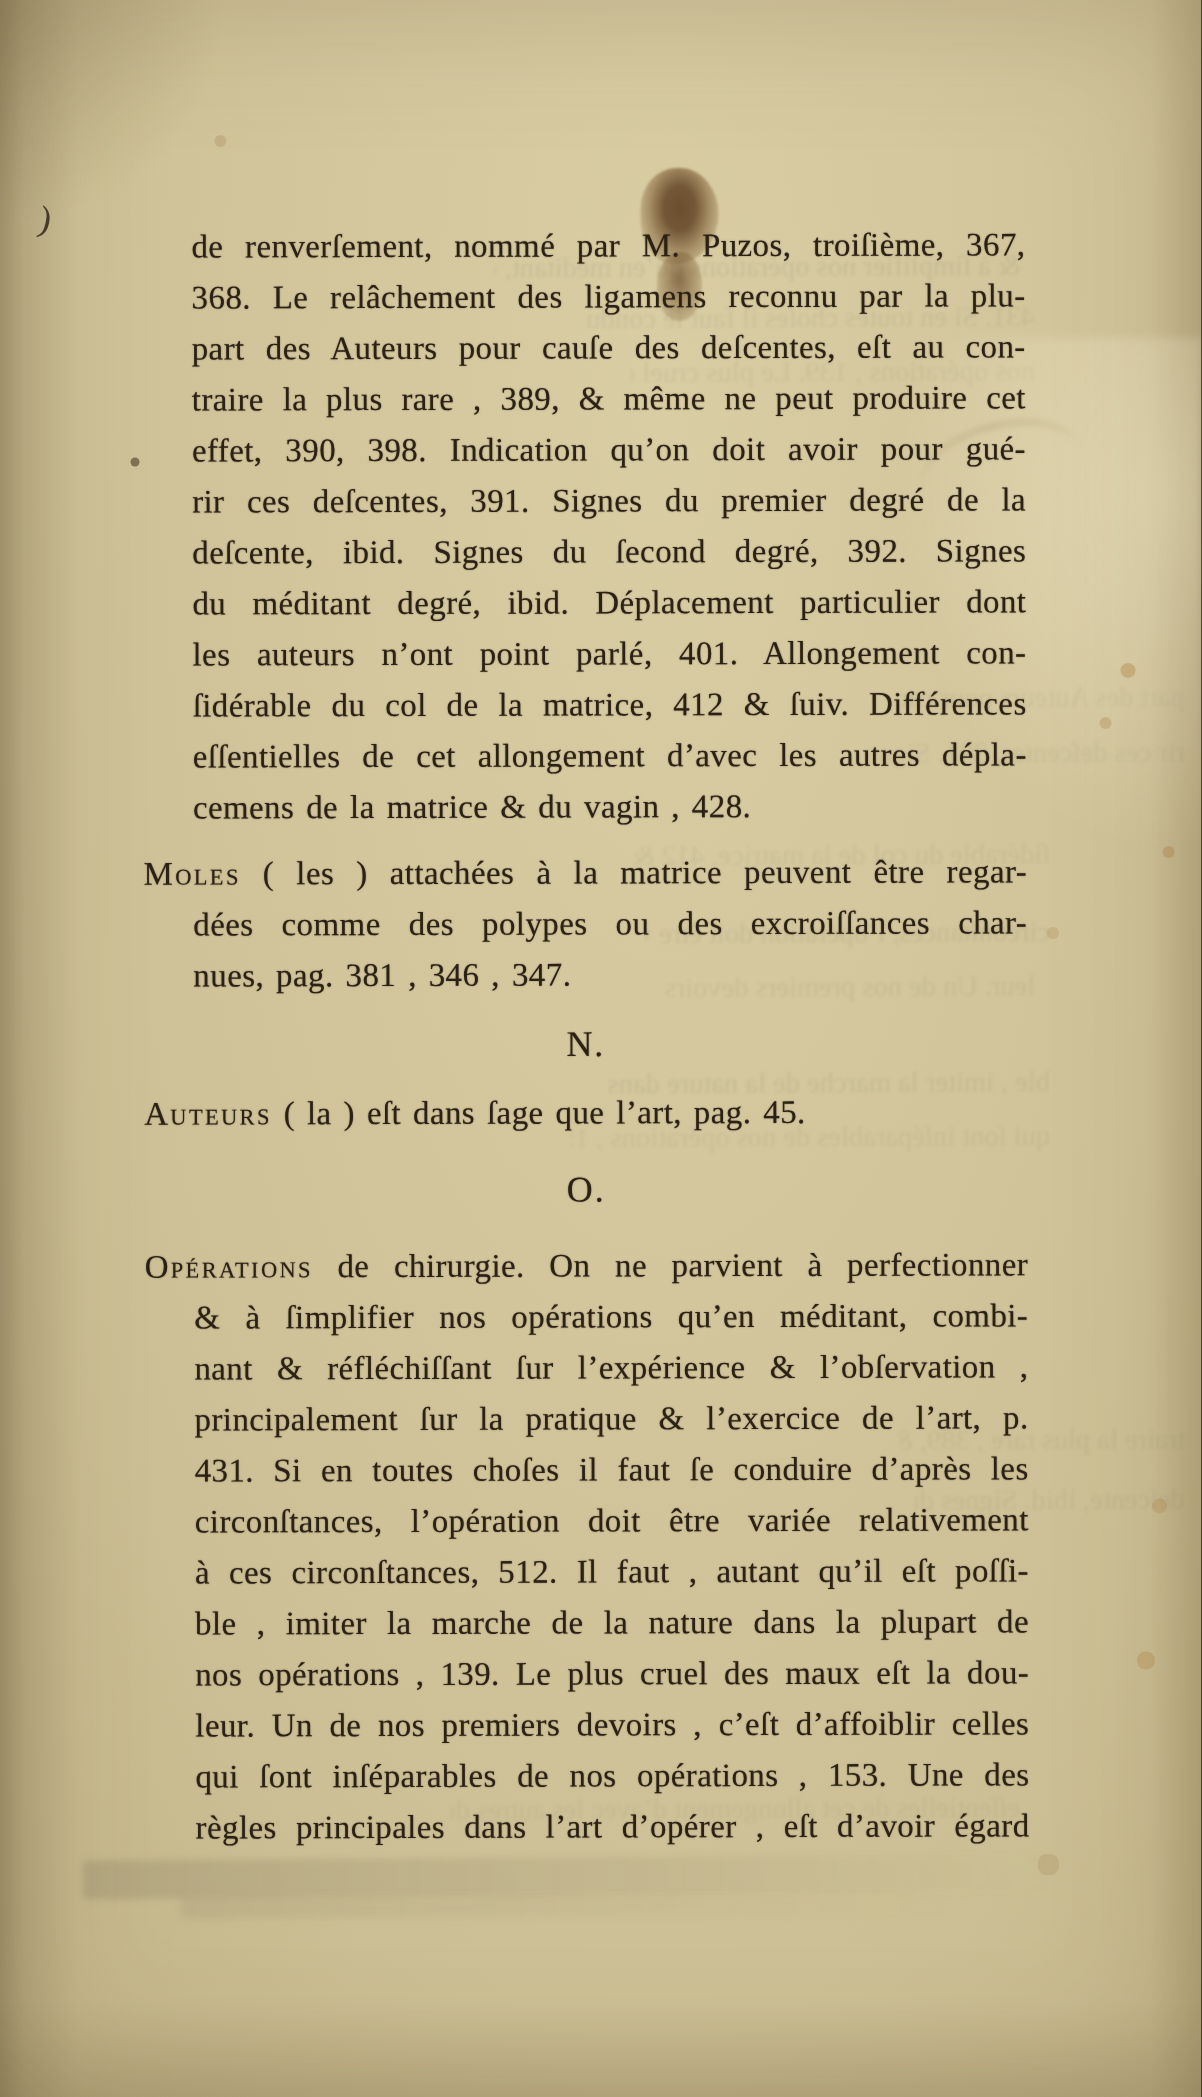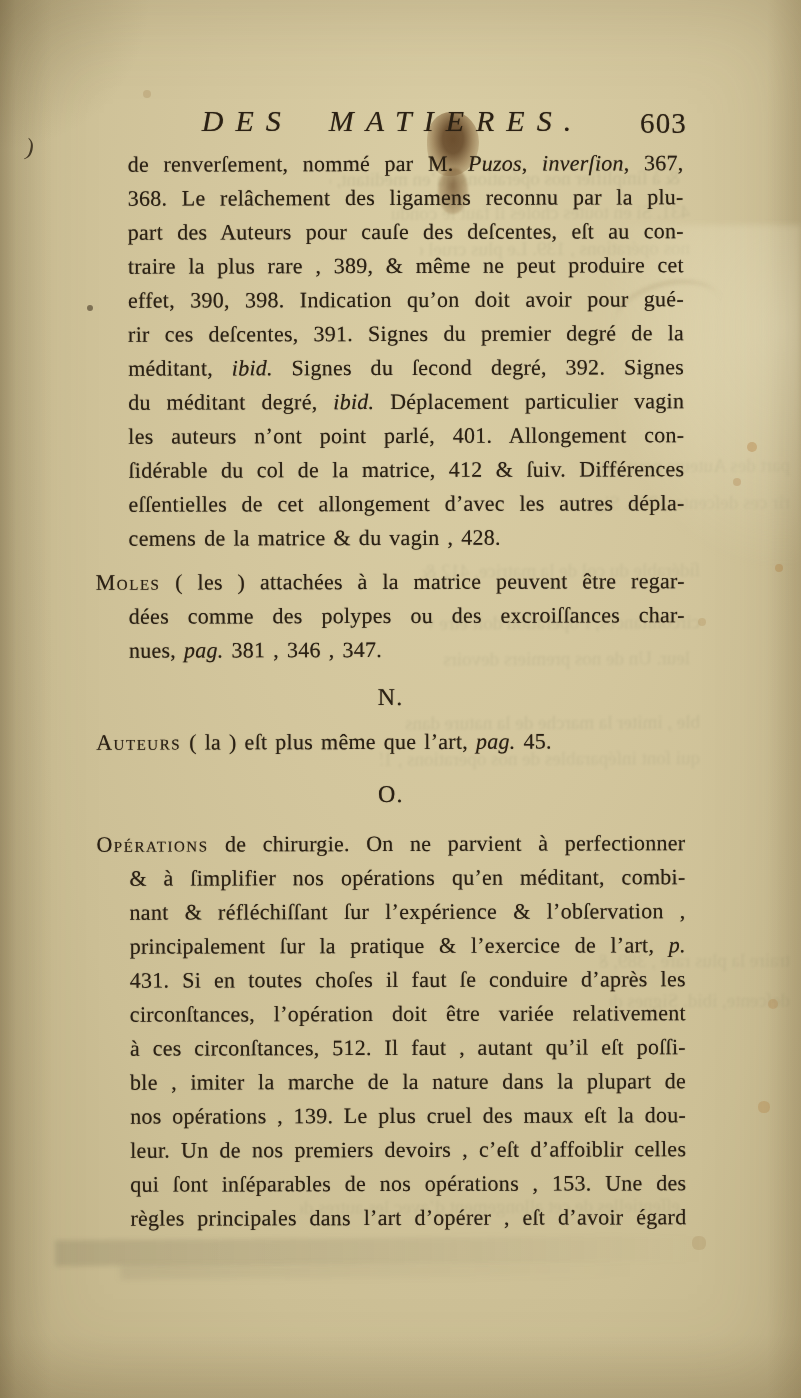--- a/index.html
+++ b/index.html
@@ -70,21 +70,21 @@
   
   .textblock{position:absolute;left:96px;right:116px;top:147px;color:#2b2114;
     transform:rotate(-.15deg);}
   .line{font-size:22px;line-height:34px;height:34px;
     letter-spacing:.012em;word-spacing:.10em;
     text-shadow:0 0 1px rgba(43,33,20,.58);}
   .line.para,.line.cont{margin-left:33px;}
   .line.entry{margin-left:0;}
   .line.just{text-align:justify;text-align-last:justify;}
   .line.heading{margin-left:0;text-align:center;font-size:24px;letter-spacing:.05em;}
-  .it{font-style:italic;}
+  .it{}
   .sc{font-variant-caps:small-caps;letter-spacing:.07em;margin-top:32px;}
 </style>
 </head>
 <body>
 
 <div class="page">
 
   <div class="bleed" id="bleed">
       <div class="bleedline" style="left: 330px; top: 168px; width: 350px; opacity: 0.13;">&amp; à ſimplifier nos opérations qu’en méditant, combi-</div>
       <div class="bleedline" style="left: 390px; top: 202px; width: 300px; opacity: 0.11;">431. Si en toutes choſes il faut ſe conduire d’après les</div>
@@ -106,43 +106,39 @@
   <div class="crease-arc"></div>
 
   <div class="stain1"></div>
   <div class="stain2"></div>
   <div class="freckles"></div>
   <div class="smudge1"></div>
   <div class="smudge2"></div>
 
   <span class="paren-mark">)</span>
 
-  <div class="header">
-    <span class="title">DES MATIERES.</span>
-    <span class="folio">603</span>
-  </div>
 
   <div class="textblock" id="textblock">
-      <div class="line para just"><span>de renverſement, nommé par M. </span><span class="it">Puzos</span><span>, </span><span class="it">inverſion</span><span>, 367,</span></div>
+      <div class="line para just"><span>de renverſement, nommé par M. </span><span class="it">Puzos</span><span>, </span><span class="it">troiſième</span><span>, 367,</span></div>
       <div class="line para just"><span>368. Le relâchement des ligamens reconnu par la plu-</span></div>
       <div class="line para just"><span>part des Auteurs pour cauſe des deſcentes, eſt au con-</span></div>
       <div class="line para just"><span>traire la plus rare , 389, &amp; même ne peut produire cet</span></div>
       <div class="line para just"><span>effet, 390, 398. Indication qu’on doit avoir pour gué-</span></div>
       <div class="line para just"><span>rir ces deſcentes, 391. Signes du premier degré de la</span></div>
-      <div class="line para just"><span>méditant, </span><span class="it">ibid.</span><span> Signes du ſecond degré, 392. Signes</span></div>
-      <div class="line para just"><span>du méditant degré, </span><span class="it">ibid.</span><span> Déplacement particulier vagin</span></div>
+      <div class="line para just"><span>deſcente, </span><span class="it">ibid.</span><span> Signes du ſecond degré, 392. Signes</span></div>
+      <div class="line para just"><span>du méditant degré, </span><span class="it">ibid.</span><span> Déplacement particulier dont</span></div>
       <div class="line para just"><span>les auteurs n’ont point parlé, 401. Allongement con-</span></div>
       <div class="line para just"><span>ſidérable du col de la matrice, 412 &amp; ſuiv. Différences</span></div>
       <div class="line para just"><span>eſſentielles de cet allongement d’avec les autres dépla-</span></div>
       <div class="line para"><span>cemens de la matrice &amp; du vagin , 428.</span></div>
       <div class="line entry just" style="margin-top: 10px;"><span class="sc">Moles</span><span> ( les ) attachées à la matrice peuvent être regar-</span></div>
       <div class="line cont just"><span>dées comme des polypes ou des excroiſſances char-</span></div>
       <div class="line cont"><span>nues, </span><span class="it">pag.</span><span> 381 , 346 , 347.</span></div>
       <div class="line heading" style="margin-top: 13px;"><span>N.</span></div>
-      <div class="line entry" style="margin-top: 11px;"><span class="sc">Auteurs</span><span> ( la ) eſt plus même que l’art, </span><span class="it">pag.</span><span> 45.</span></div>
+      <div class="line entry" style="margin-top: 11px;"><span class="sc">Auteurs</span><span> ( la ) eſt dans ſage que l’art, </span><span class="it">pag.</span><span> 45.</span></div>
       <div class="line heading" style="margin-top: 18px;"><span>O.</span></div>
       <div class="line entry just" style="margin-top: 16px;"><span class="sc">Opérations</span><span> de chirurgie. On ne parvient à perfectionner</span></div>
       <div class="line cont just"><span>&amp; à ſimplifier nos opérations qu’en méditant, combi-</span></div>
       <div class="line cont just"><span>nant &amp; réfléchiſſant ſur l’expérience &amp; l’obſervation ,</span></div>
       <div class="line cont just"><span>principalement ſur la pratique &amp; l’exercice de l’art, </span><span class="it">p.</span></div>
       <div class="line cont just"><span>431. Si en toutes choſes il faut ſe conduire d’après les</span></div>
       <div class="line cont just"><span>circonſtances, l’opération doit être variée relativement</span></div>
       <div class="line cont just"><span>à ces circonſtances, 512. Il faut , autant qu’il eſt poſſi-</span></div>
       <div class="line cont just"><span>ble , imiter la marche de la nature dans la plupart de</span></div>
       <div class="line cont just"><span>nos opérations , 139. Le plus cruel des maux eſt la dou-</span></div>

